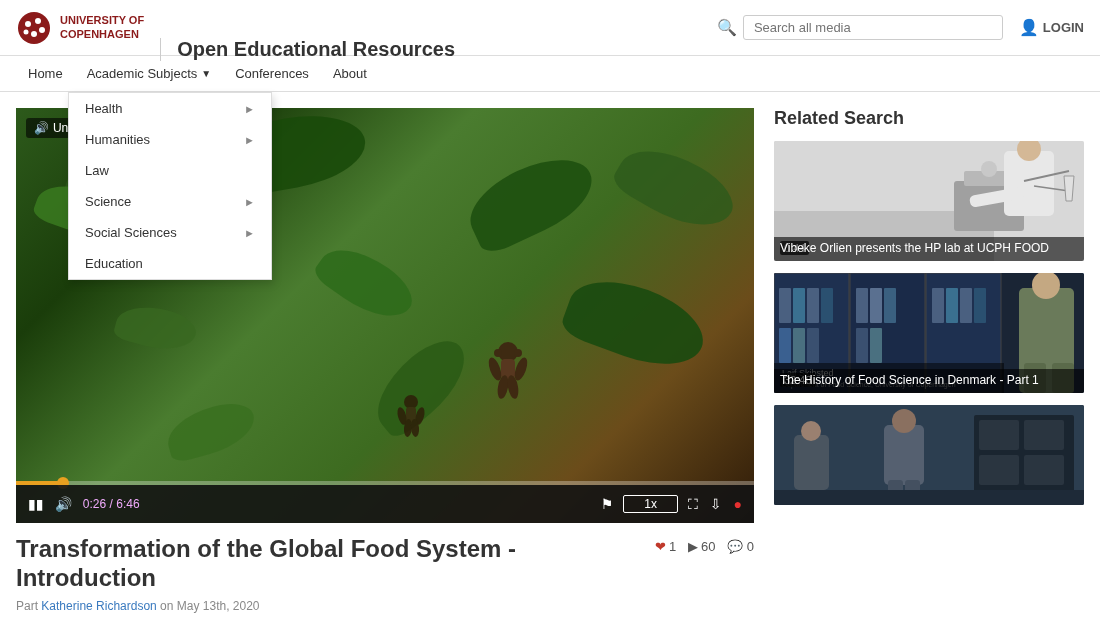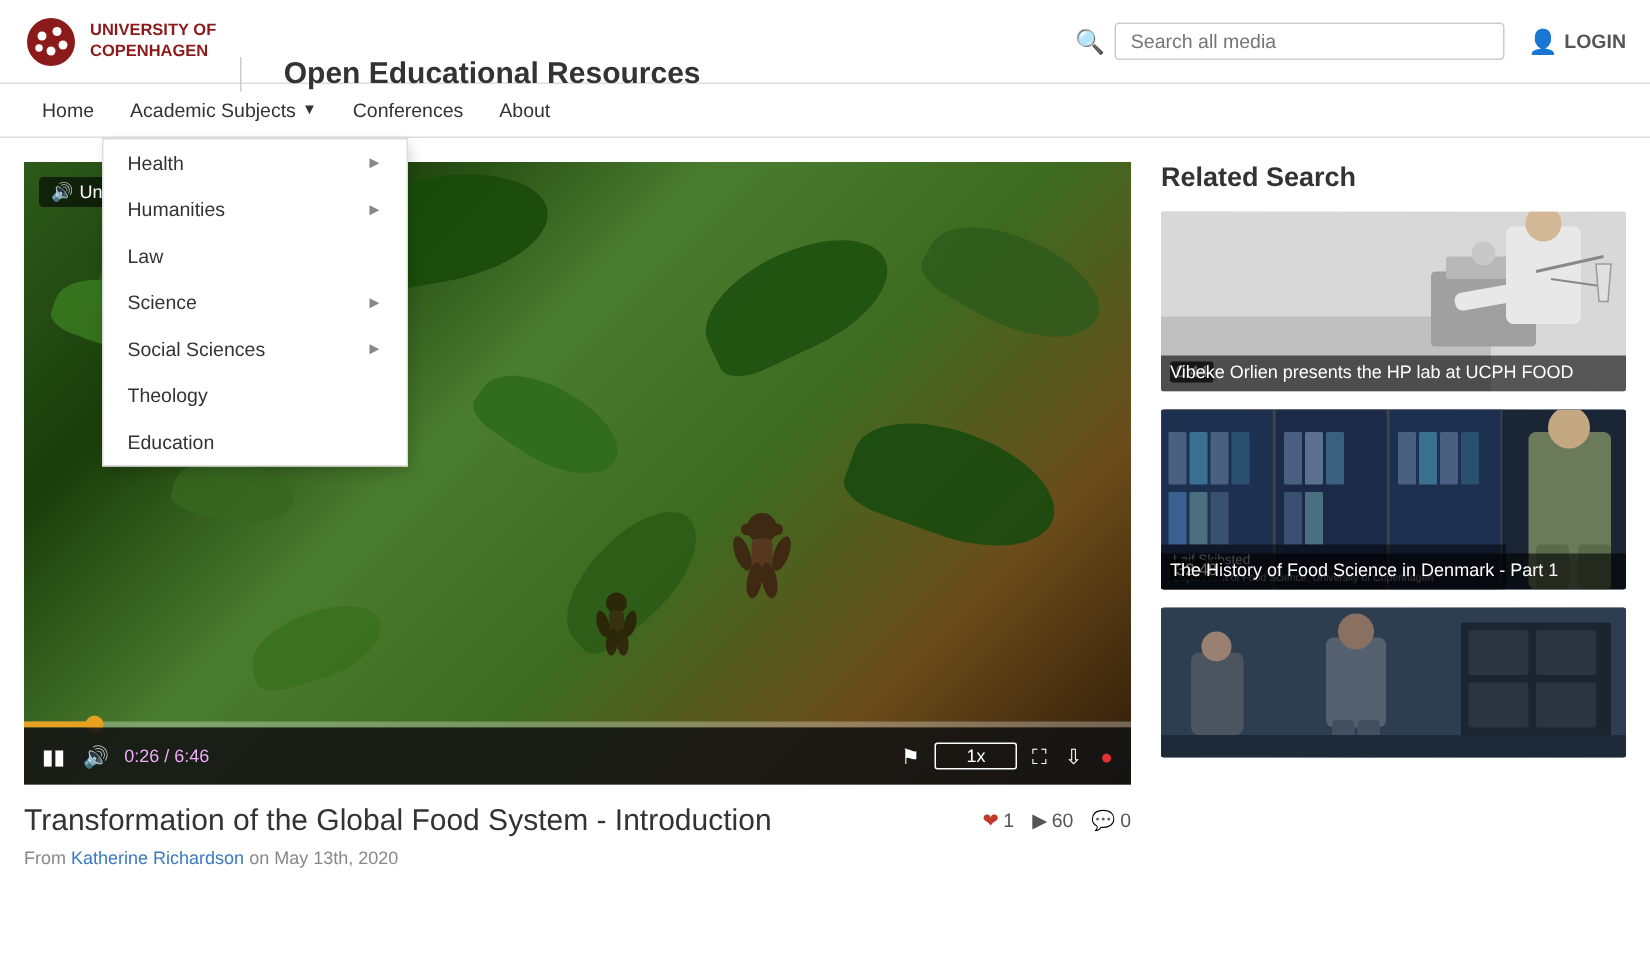--- a/index.html
+++ b/index.html
@@ -29,21 +29,21 @@
       font-weight: bold;
       color: #8b1a1a;
       line-height: 1.2;
       text-transform: uppercase;
     }
     #site-title {
       font-size: 20px;
       font-weight: bold;
       color: #333;
       margin-right: auto;
-      padding-left: 28px;
+      padding-left: 16px;
       border-left: 1px solid #ccc;
       margin-top: 44px;
     }
     #search-area {
       display: flex;
       align-items: center;
       margin-right: 16px;
     }
     #search-icon-btn {
       background: none;
@@ -223,22 +223,22 @@
       border: 1px solid #fff;
       padding: 1px 20px;
       border-radius: 2px;
     }
 
     
     #video-info {
       margin-top: 12px;
     }
     #video-title {
-      font-size: 20px;
-      font-weight: normal;
+      font-size: 24px;
+      font-weight: bold;
       color: #333;
       line-height: 1.2;
     }
     #video-meta {
       margin-top: 6px;
       font-size: 12px;
       color: #888;
     }
     #video-meta a {
       color: #3a7abf;
@@ -365,23 +365,20 @@
     <div class="dropdown-item">
       <span>Law</span>
     </div>
     <div class="dropdown-item">
       <span>Science</span>
       <span class="arrow">►</span>
     </div>
     <div class="dropdown-item">
       <span>Social Sciences</span>
       <span class="arrow">►</span>
-    </div>
-    <div class="dropdown-item">
-      <span>Theology</span>
     </div>
     <div class="dropdown-item">
       <span>Education</span>
     </div>
   </div>
 </div>
 
 <div id="main">
 
   <div id="video-section">
@@ -460,21 +457,21 @@
             <span>▶</span>
             <span>60</span>
           </div>
           <div class="stat-item">
             <span>💬</span>
             <span>0</span>
           </div>
         </div>
       </div>
       <div id="video-meta">
-        <span>From</span>
+        <span>Part</span>
         <a href="#">Katherine Richardson</a>
         <span>on May 13th, 2020</span>
       </div>
     </div>
   </div>
 
   <div id="related-section">
     <div id="related-title">Related Search</div>
 
     <div class="related-card">

